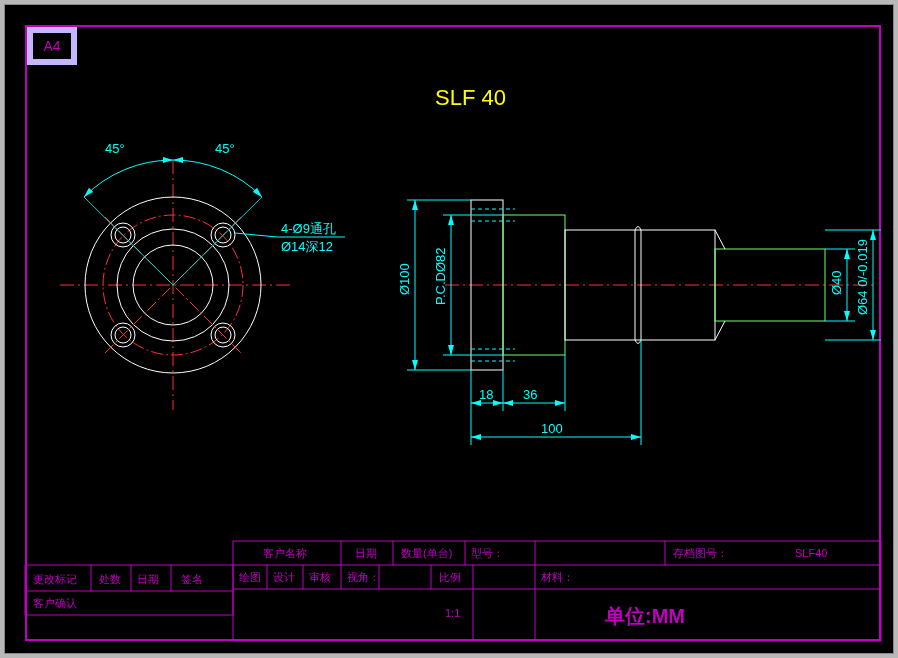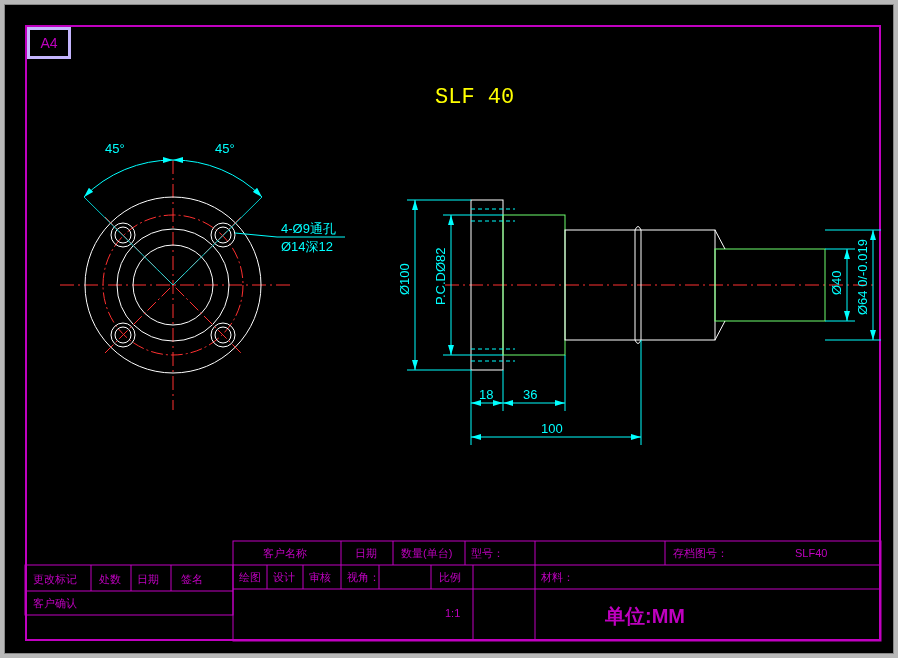--- a/index.html
+++ b/index.html
@@ -27,31 +27,31 @@
     right: 12px;
     bottom: 12px;
     border: 2px solid #c000c0;
   }
   .sheet-label {
     position: absolute;
     left: 22px;
     top: 22px;
     width: 38px;
     height: 26px;
-    border: 3px solid #c4b5fd;
+    border: 6px solid #c4b5fd;
     color: #c000c0;
     font-size: 14px;
     text-align: center;
     line-height: 26px;
   }
   .title {
     position: absolute;
     color: #ffff00;
     font-size: 22px;
-    font-family: Liberation Mono, monospace;
+    font-family: Liberation Sans, sans-serif;
   }
   svg.drawing {
     position: absolute;
     left: 0;
     top: 0;
   }
   .dim-text {
     fill: #00ffff;
     font-size: 13px;
     font-family: Arial;

